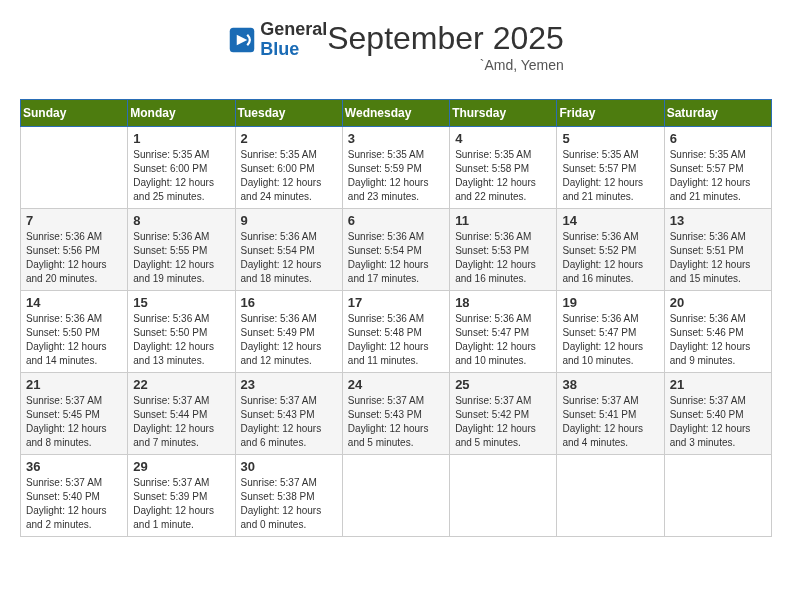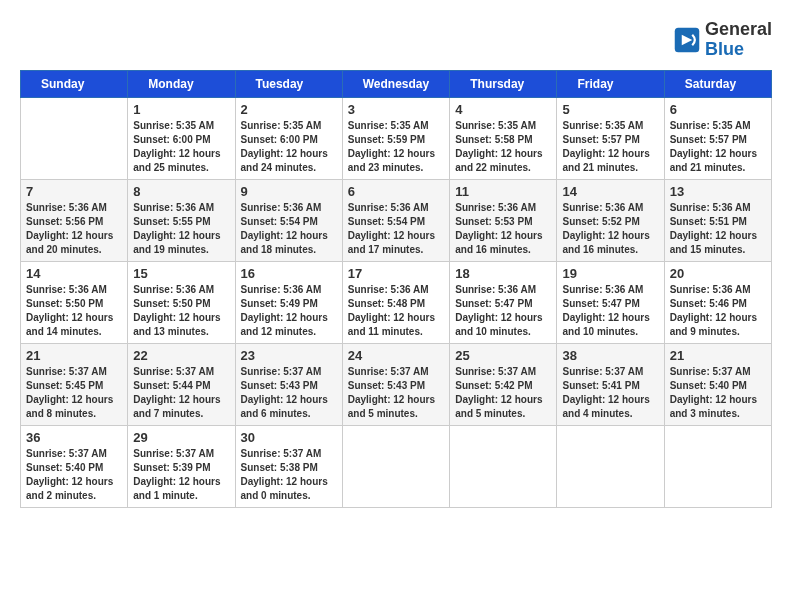--- a/index.html
+++ b/index.html
@@ -5,23 +5,23 @@
     * { box-sizing: border-box; margin: 0; padding: 0; }
     body {
       font-family: Arial, sans-serif;
       background: #fff;
       width: 792px;
       min-height: 612px;
       padding: 20px;
     }
     .header {
       display: flex;
-      justify-content: flex-end;
+      justify-content: center;
       align-items: flex-start;
-      margin-bottom: 10px;
+      margin-bottom: 26px;
     }
     .logo {
       display: flex;
       align-items: center;
       gap: 4px;
     }
     .logo-text {
       font-size: 18px;
       font-weight: bold;
       color: #333;
@@ -42,23 +42,23 @@
     .location {
       font-size: 14px;
       color: #555;
     }
     table {
       width: 100%;
       border-collapse: collapse;
       font-size: 11px;
     }
     thead tr th {
-      background-color: #1d4ed8;
+      background-color: #4d7c0f;
       color: #fff;
-      padding: 6px 20px;
+      padding: 6px 2px;
       text-align: left;
       font-size: 12px;
       font-weight: bold;
       border: 1px solid #2a6db5;
     }
     tbody tr td {
       border: 1px solid #ccc;
       padding: 4px 5px;
       vertical-align: top;
       width: calc(100% / 7);
@@ -67,21 +67,20 @@
     .day-num {
       font-size: 13px;
       font-weight: bold;
       color: #333;
       margin-bottom: 2px;
     }
     .cell-text {
       font-size: 10px;
       color: #333;
       line-height: 1.4;
-      font-weight: bold;
     }
     .empty-cell {
       background: #f9f9f9;
     }
     tbody tr:nth-child(odd) td {
       background-color: #fff;
     }
     tbody tr:nth-child(even) td {
       background-color: #f5f5f5;
     }
@@ -97,20 +96,24 @@
     <svg class="logo-icon" viewBox="0 0 32 32">
       <rect x="2" y="2" width="28" height="28" rx="4" fill="#1a6bb5"></rect>
       <polygon points="10,22 22,16 10,10" fill="white"></polygon>
       <path d="M22 10 Q28 16 22 22" stroke="white" stroke-width="2.5" fill="none"></path>
     </svg>
     <div class="logo-text">
       <div>General</div>
       <div style="color:#1a6bb5;">Blue</div>
     </div>
   </div>
+  <div class="title-block">
+    <div class="month-title">September 2025</div>
+    <div class="location">`Amd, Yemen</div>
+  </div>
 </div>
 
 <table>
   <thead>
     <tr>
     <th>Sunday</th>
         <th>Monday</th>
         <th>Tuesday</th>
         <th>Wednesday</th>
         <th>Thursday</th>

